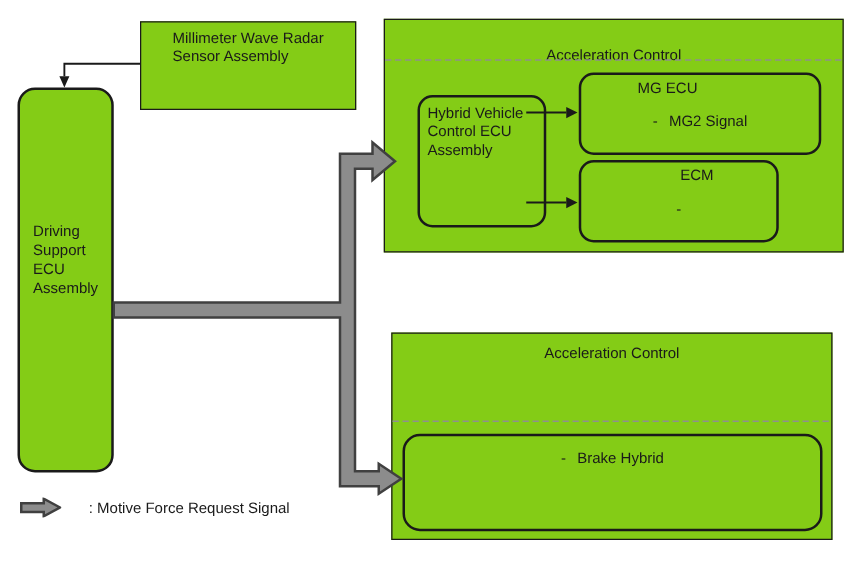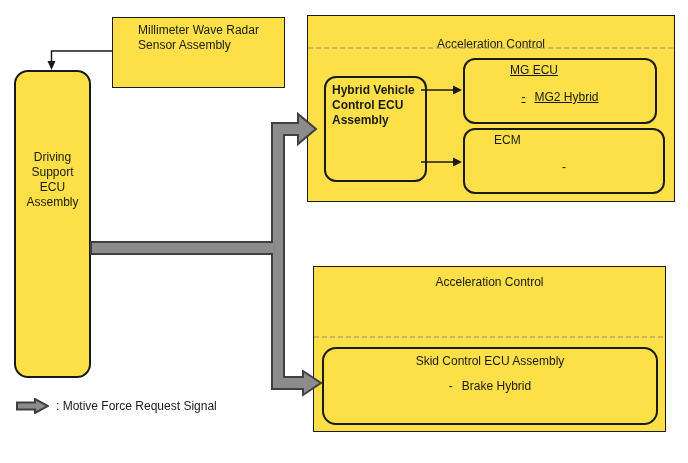--- a/index.html
+++ b/index.html
@@ -1,30 +1,30 @@
 <!DOCTYPE html>
 <html><head>
 <meta charset="utf-8">
 <style>
   html,body{margin:0;padding:0;background:#ffffff;}
   .stage{
     position:relative;width:688px;height:463px;background:#ffffff;
     font-family:"Liberation Sans",sans-serif;font-size:12px;line-height:15px;
     color:#1a1a1a;overflow:hidden;
   }
-  .box{position:absolute;box-sizing:border-box;background:#fde047;}
+  .box{position:absolute;box-sizing:border-box;background:#84cc16;}
   .sec{border:1.5px solid #1a1a1a;}
   .round{border:2px solid #1a1a1a;border-radius:14px;}
   .round-sm{border-radius:12px;}
   .sec-title{text-align:center;}
   .pre{white-space:pre-line;}
   .hflex{display:flex;justify-content:center;align-items:flex-start;}
   .item{display:flex;justify-content:center;align-items:flex-start;gap:9px;}
   .overlay{position:absolute;left:0;top:0;pointer-events:none;}
-  .legend{position:absolute;left:16px;top:398px;display:flex;align-items:center;gap:7px;}
+  .legend{position:absolute;left:16px;top:398px;display:flex;align-items:center;gap:22px;}
   .thin{stroke:#1a1a1a;stroke-width:1.5;fill:none;}
   .head{fill:#1a1a1a;stroke:none;}
   .dash{stroke:#8f8f8f;stroke-width:1.2;stroke-dasharray:5 3;fill:none;}
   .sig{fill:#8c8c8c;stroke:#404040;stroke-width:2;stroke-linejoin:miter;}
 </style>
 </head>
 <body>
 
 <div class="stage">
 
@@ -34,50 +34,49 @@
 
   <div class="box sec" style="left:313px;top:266px;width:353px;height:166px;">
     <div class="sec-title" style="margin-top:8px;">Acceleration Control</div>
   </div>
 
   <div class="box sec hflex" style="left:112px;top:17px;width:173px;height:71px;padding-top:5px;">
     <div class="pre">Millimeter Wave Radar
 Sensor Assembly</div>
   </div>
 
-  <div class="box round hflex" style="left:14px;top:70px;width:77px;height:308px;padding-top:78px;text-align:center;">
+  <div class="box round hflex" style="left:14px;top:70px;width:77px;height:308px;padding-top:106px;">
     <div class="pre">Driving
 Support
 ECU
 Assembly</div>
   </div>
 
-  <div class="box round round-sm" style="left:324px;top:76px;width:103px;height:106px;padding:5px 6px;font-weight:bold;">
+  <div class="box round round-sm" style="left:334px;top:76px;width:103px;height:106px;padding:5px 6px;">
     <div class="pre">Hybrid Vehicle
 Control ECU
 Assembly</div>
   </div>
 
-  <div class="box round round-sm" style="left:463px;top:58px;width:194px;height:66px;text-decoration:underline;">
+  <div class="box round round-sm" style="left:463px;top:58px;width:194px;height:66px;">
     <div style="margin-top:3px;padding-left:45px;">MG ECU</div>
     <div class="item" style="margin-top:12px;">
       <span>-</span>
-      <span>MG2 Hybrid</span>
+      <span>MG2 Signal</span>
     </div>
   </div>
 
-  <div class="box round round-sm" style="left:463px;top:128px;width:202px;height:66px;">
+  <div class="box round round-sm" style="left:463px;top:128px;width:160px;height:66px;text-align:center;">
     <div style="margin-top:3px;padding-left:29px;">ECM</div>
     <div class="item" style="margin-top:12px;">
       <span>-</span>
     </div>
   </div>
 
   <div class="box round" style="left:322px;top:347px;width:336px;height:78px;">
-    <div style="margin-top:5px;text-align:center;">Skid Control ECU Assembly</div>
     <div class="item" style="margin-top:10px;">
       <span>-</span>
       <span>Brake Hybrid</span>
     </div>
   </div>
 
   <div class="legend">
     <svg width="33" height="16" viewBox="0 0 33 16">
       <polygon class="sig" points="1,4.5 19,4.5 19,1 32,8 19,15 19,11.5 1,11.5"></polygon>
     </svg>

